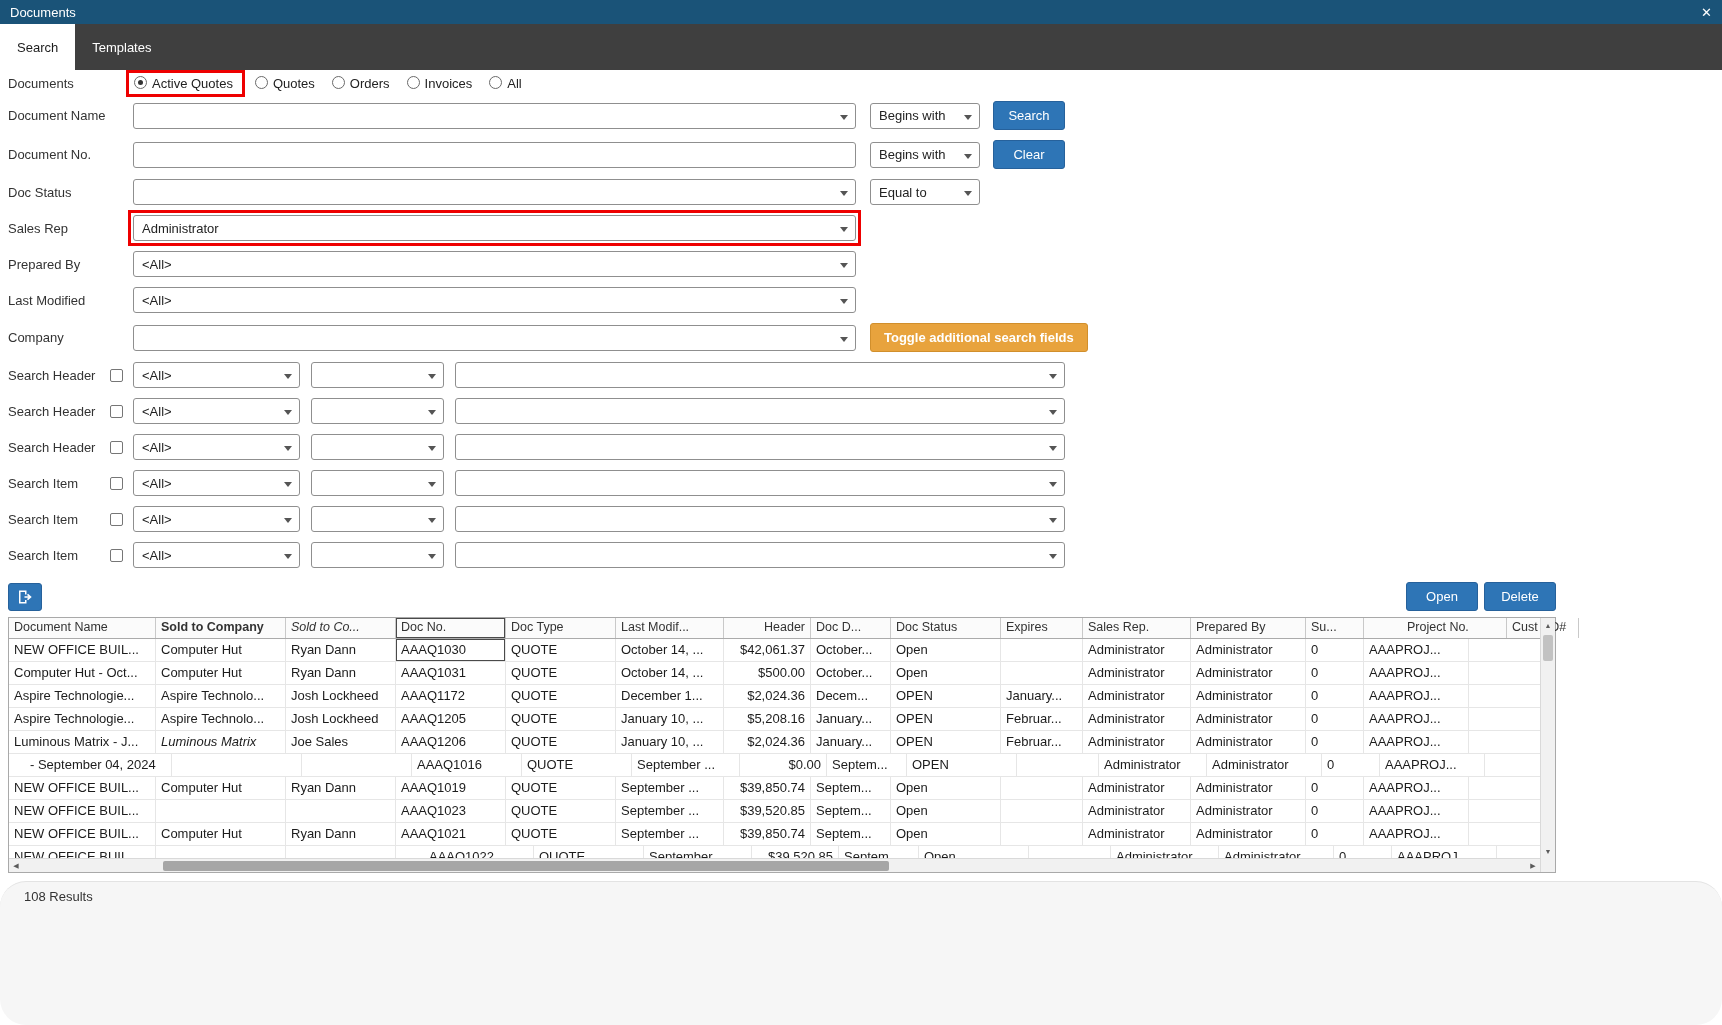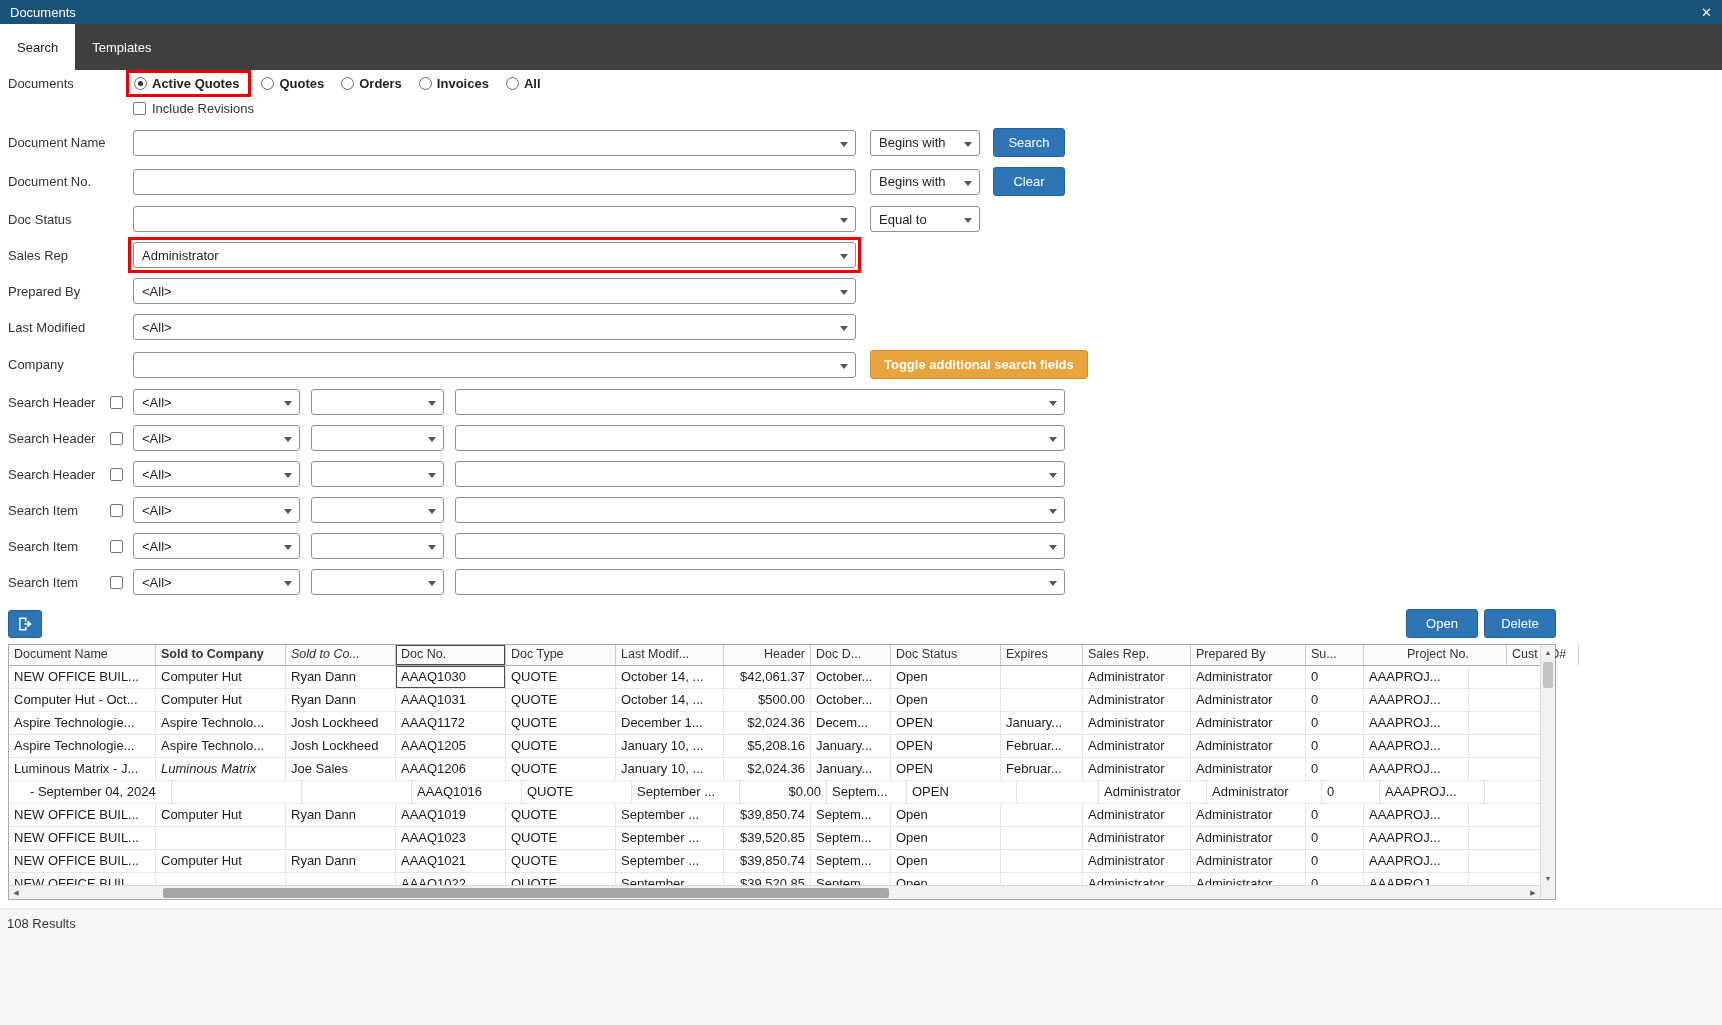--- a/index.html
+++ b/index.html
@@ -43,21 +43,21 @@
   .w-wide { width:610px; flex:none; }
 
   .btn { height:29px; min-width:72px; padding:0 13px; background:#2E75B6; border:1px solid #26619B;
          border-radius:3px; color:#fff; font-family:inherit; font-size:13px; cursor:default; }
   .btn.orange { background:#E8A33D; border-color:#D18F2C; min-width:0;font-weight:bold; }
 
   .redbox { display:flex; align-items:center; border:3px solid #EE0000; padding:3px 9px 3px 5px; margin:-6px 10px -6px -7px; }
   .redwrap { display:flex; border:3px solid #EE0000; padding:2px; margin:-5px 0 -5px -5px; }
   .redwrap .w-main { margin-right:0; }
 
-  .opt { display:flex; align-items:center; margin-right:17px;font-weight:bold; }
+  .opt { display:flex; align-items:flex-start; margin-right:17px; }
   .rb { width:13px; height:13px; border:1px solid #6a6a6a; border-radius:50%; background:#fff; margin-right:5px; position:relative; flex:none; }
   .rb.checked::after { content:""; position:absolute; left:3px; top:3px; right:3px; bottom:3px; border-radius:50%; background:#333; }
   .cb { width:13px; height:13px; border:1px solid #767676; border-radius:2px; background:#fff; flex:none; }
   .cblabel { margin-left:6px; color:#333; }
 
   
   .actionsrow { width:1548px; margin:4px 8px 6px; display:flex; align-items:center; justify-content:space-between; flex:none; }
   .iconbtn { width:34px; height:28px; background:#2E75B6; border:1px solid #26619B; border-radius:3px;
              display:flex; align-items:center; justify-content:center; }
   .rightbtns { display:flex; gap:6px; }
@@ -77,21 +77,21 @@
   .htrack { flex:1; position:relative; height:14px; }
   .hthumb { position:absolute; left:140px; top:2px; height:10px; width:726px; background:#A6A6A6; border-radius:2px; }
   .vcol { width:15px; background:#F1F1F1; border-left:1px solid #D9D9D9; display:flex; flex-direction:column; }
   .vtrack { flex:1; position:relative; }
   .vthumb { position:absolute; top:2px; left:2px; right:2px; height:26px; background:#C2C2C2; border-radius:2px; }
   .sbtn { width:14px; height:14px; flex:none; display:flex; align-items:center; justify-content:center; color:#5a5a5a; font-size:7px; }
   .vcol .sbtn { width:14px; height:15px; }
   .corner { height:13px; background:#F1F1F1; }
 
   
-  .bottomfill { flex:1; background:#F6F6F6; border-top:1px solid #E3E3E3; padding:7px 7px; color:#333; margin-top:8px; }
+  .bottomfill { flex:1; background:#F6F6F6; border-top:1px solid #E3E3E3; padding:7px 24px; color:#333; margin-top:8px;border-radius:26px; }
 </style>
 </head>
 <body>
 
 <div class="app">
 
   <div class="titlebar">
     <span>Documents</span>
     <span class="close">✕</span>
   </div>
@@ -122,25 +122,20 @@
       <span class="opt">
         <span class="rb"></span>
         <span>Invoices</span>
       </span>
       <span class="opt">
         <span class="rb"></span>
         <span>All</span>
       </span>
     </div>
 
-    <div class="frow tight">
-      <span class="flabel"></span>
-      <span class="cb"></span>
-      <span class="cblabel">Include Revisions</span>
-    </div>
 
     <div class="frow">
       <span class="flabel">Document Name</span>
       <div class="combo w-main">
         <span></span>
         <span class="arrow"></span>
       </div>
       <div class="combo w-op">
         <span>Begins with</span>
         <span class="arrow"></span>
@@ -506,21 +501,21 @@
             <div class="td" style="width: 108px;">Administrator</div>
             <div class="td" style="width: 115px;">Administrator</div>
             <div class="td" style="width: 58px;">0</div>
             <div class="td" style="width: 105px;">AAAPROJ...</div>
             <div class="td" style="width: 72px;"></div>
           </div>
           <div class="tr">
             <div class="td" style="width: 147px;">NEW OFFICE BUIL...</div>
             <div class="td" style="width: 130px;"></div>
             <div class="td" style="width: 110px;"></div>
-            <div class="td" style="width: 110px;">AAAQ1022</div>
+            <div class="td" style="width: 110px; margin-left: 28px;">AAAQ1022</div>
             <div class="td" style="width: 110px;">QUOTE</div>
             <div class="td" style="width: 108px;">September ...</div>
             <div class="td num" style="width: 87px;">$39,520.85</div>
             <div class="td" style="width: 80px;">Septem...</div>
             <div class="td" style="width: 110px;">Open</div>
             <div class="td" style="width: 82px;"></div>
             <div class="td" style="width: 108px;">Administrator</div>
             <div class="td" style="width: 115px;">Administrator</div>
             <div class="td" style="width: 58px;">0</div>
             <div class="td" style="width: 105px;">AAAPROJ...</div>

